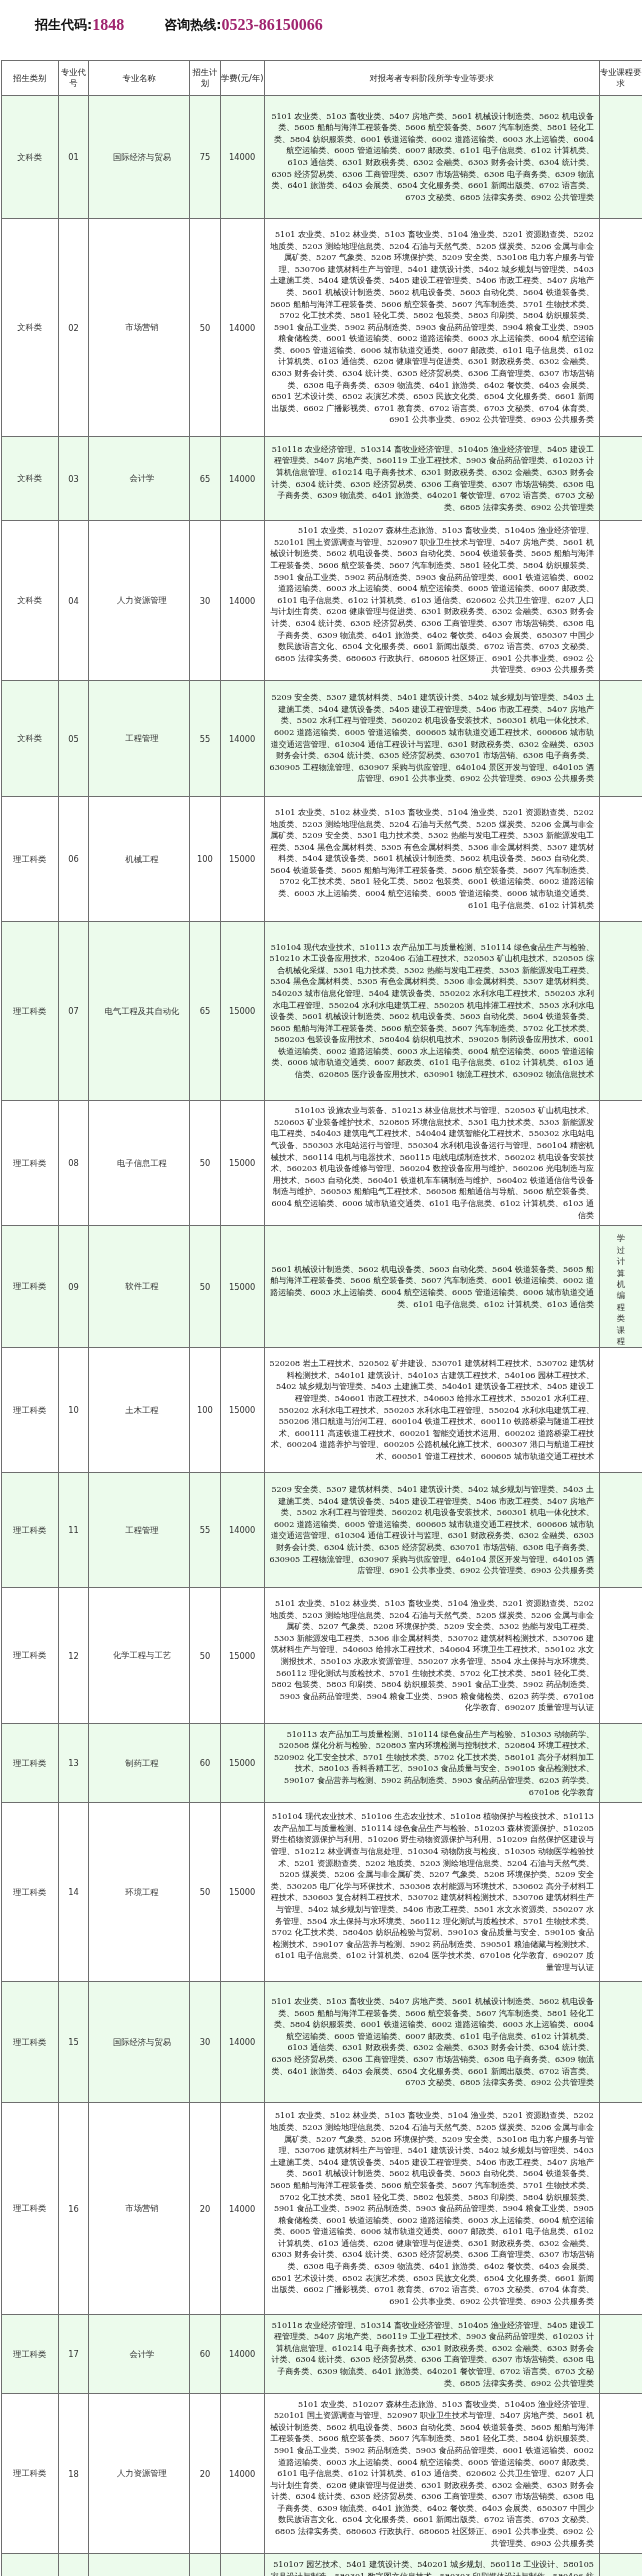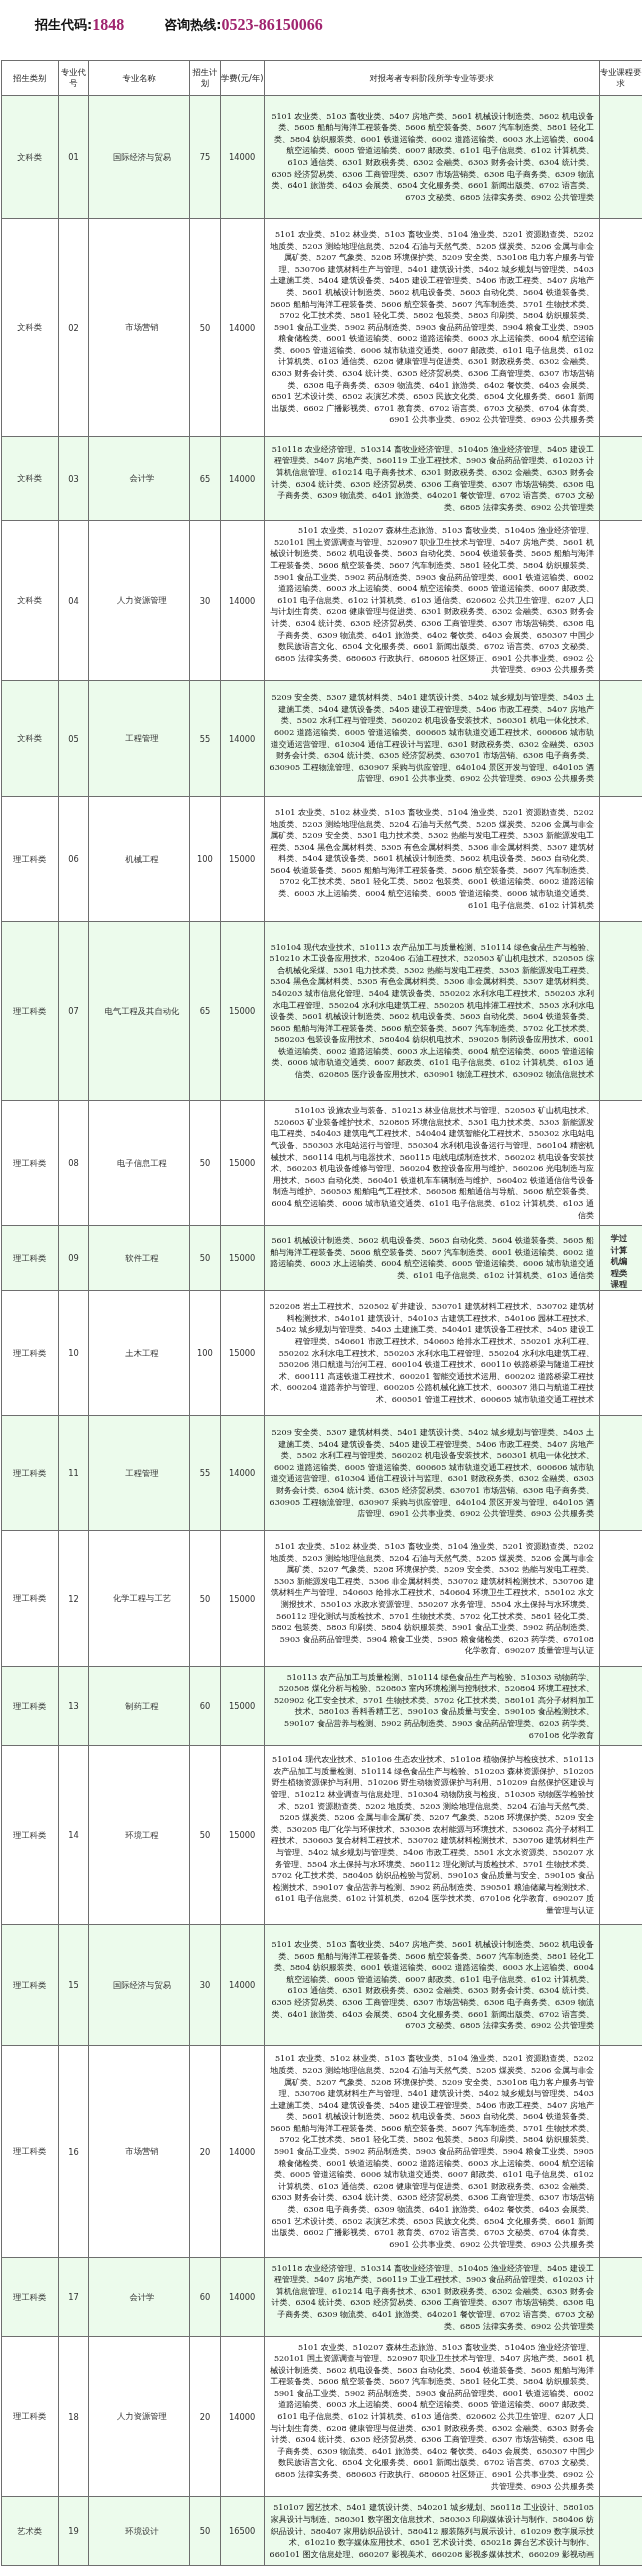--- a/index.html
+++ b/index.html
@@ -11,21 +11,21 @@
   .code-label, .phone-label { font-family: "DejaVu Sans", sans-serif; font-weight: bold; font-size: 13px; color: #111; margin-left: 28px; }
   .code-value, .phone-value { font-family: "Liberation Serif", serif; font-weight: bold; font-size: 16px; color: #a0256f; }
   .phone-label { margin-left: 40px; }
 
   table { border-collapse: collapse; width: 642px; margin-left: 0.7px; margin-top: 17px; table-layout: fixed; }
   th, td { border: 0.7px solid #6e6e6e; font-family: "DejaVu Sans", sans-serif; font-size: 8.3px; font-weight: normal; vertical-align: middle; }
   th { height: 35px; text-align: center; line-height: 11px; background: #ffffff; color: #222; }
   td { text-align: center; color: #333; }
   td.name { text-align: center; padding-left: 5.5px; }
   td.req { text-align: right; font-family: "DejaVu Serif", serif; font-size: 8px; line-height: 11.6px; padding: 4.2px 4.8px; color: #111; }
-  td.note { text-align: left; padding: 0 11px; font-size: 8.3px; line-height: 11.4px; vertical-align: top; padding-top: 7px; font-weight: bold; }
+  td.note { text-align: left; padding: 0 17px; font-size: 8.3px; line-height: 11.4px; vertical-align: top; padding-top: 7px; }
   tr.alt td { background: #ecfbec; }
   tr.plain td { background: #ffffff; }
   .footer { font-family: "DejaVu Sans", sans-serif; font-size: 8.3px; color: #222; padding: 9.7px 0 0 9.7px; height: 42px; }
 </style>
 </head>
 <body>
 
 <div class="page">
   <div class="banner">
     <span class="code-label">招生代码:</span>

